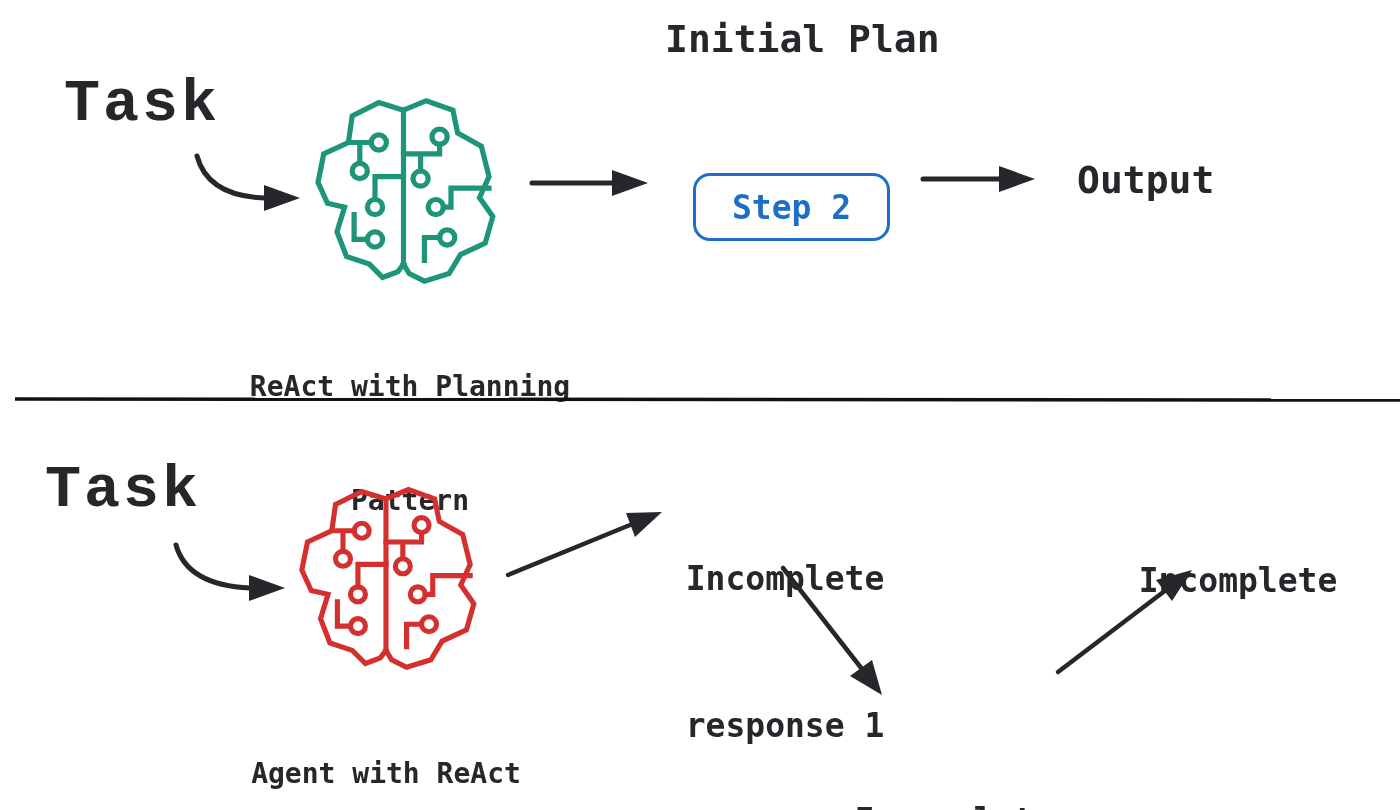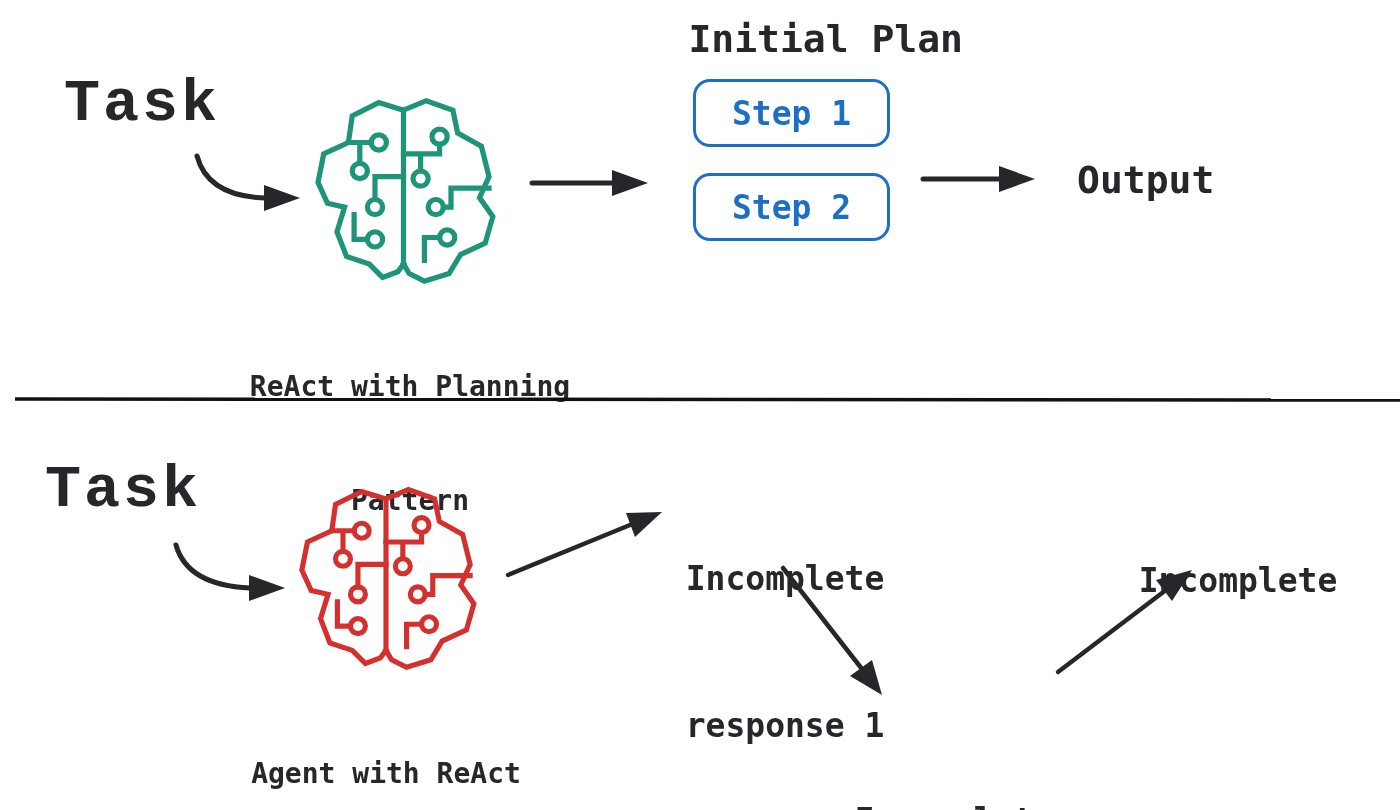--- a/index.html
+++ b/index.html
@@ -19,21 +19,21 @@
     font-size: 60px;
     letter-spacing: 3px;
     line-height: 1;
     white-space: nowrap;
   }
   .mono-label {
     font-family: "DejaVu Sans Mono", monospace;
     font-weight: 700;
     white-space: pre;
   }
-  .plan-title { font-size: 38px; text-align: right; }
+  .plan-title { font-size: 38px; text-align: left; }
   .output-label { font-size: 38px; }
   .caption { font-size: 28px; line-height: 38px; text-align: center; }
   .response { font-size: 33px; line-height: 49px; text-align: center; }
   .step-box {
     position: absolute;
     left: 693px;
     width: 197px;
     height: 68px;
     border: 3.5px solid currentColor;
     border-radius: 17px;
@@ -76,23 +76,20 @@
     </svg>
   </div>
 
   <div class="abs mono-label caption" style="left:235px; top:292px; width:350px;">
     <div>ReAct with Planning</div>
     <div>Pattern</div>
   </div>
 
   <div class="abs mono-label plan-title" style="left:665px; top:17px; width:298px;">Initial Plan</div>
 
-  <div class="step-box" style="top: 79px; color: rgb(28, 111, 196);">
-    <span>Step 1</span>
-  </div>
   <div class="step-box" style="top: 173px; color: rgb(28, 111, 196);">
     <span>Step 2</span>
   </div>
 
   <div class="abs mono-label output-label" style="left:1077px; top:158px;">Output</div>
 
   <div class="abs task-label" style="left:45px; top:460px;">Task</div>
 
   <div class="abs brain-icon" style="left: 291px; top: 484px; color: rgb(211, 48, 46);">
     <svg width="190" height="187" viewBox="0 0 200 200" fill="none" stroke="currentColor" stroke-width="5.5" stroke-linecap="square">

